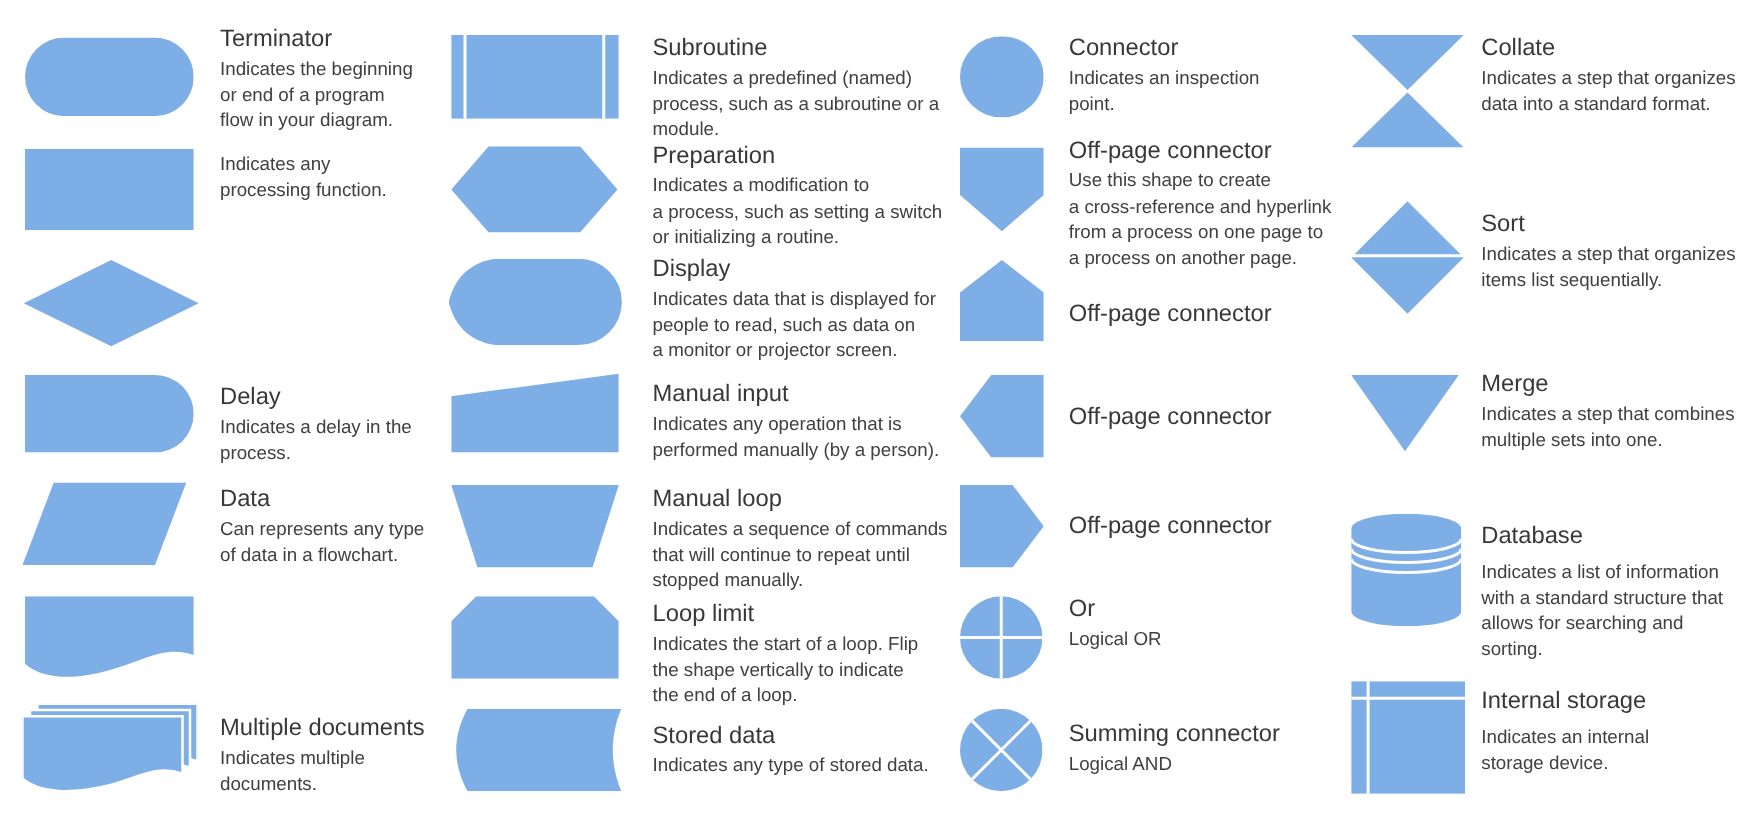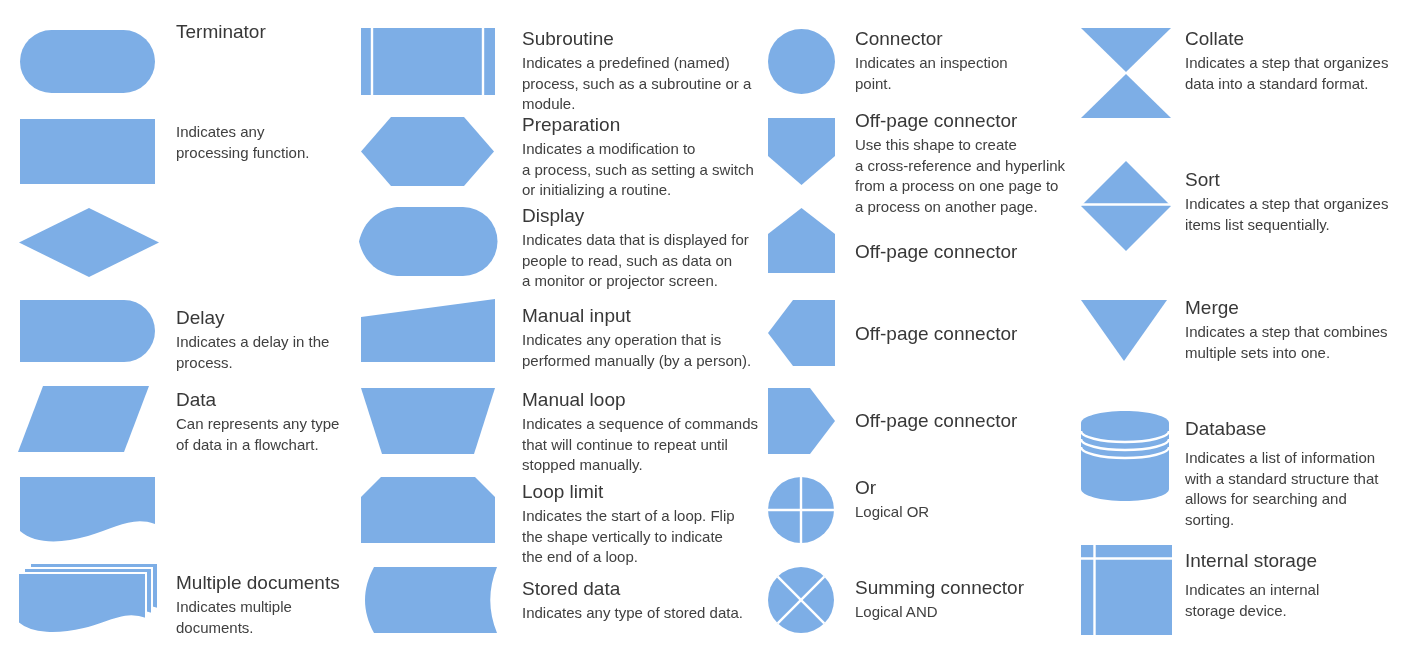--- a/index.html
+++ b/index.html
@@ -21,20 +21,23 @@
 
 <div class="canvas">
 
   <div class="shape" style="left:20px;top:30px;width:135px;height:63px">
     <svg viewBox="0 0 135 63">
         <rect class="f" width="135" height="63" rx="31.5" ry="31.5"></rect>
       </svg>
   </div>
   <div class="txt" style="left:176px;top:20px;width:200px">
     <div class="title">Terminator</div>
+    <div class="desc">Indicates the beginning
+or end of a program
+flow in your diagram.</div>
   </div>
 
   <div class="shape" style="left:20px;top:119px;width:135px;height:65px">
     <svg viewBox="0 0 135 65">
         <rect class="f" width="135" height="65"></rect>
       </svg>
   </div>
   <div class="txt" style="left:176px;top:122px;width:200px">
     <div class="desc">Indicates any
 processing function.</div>

